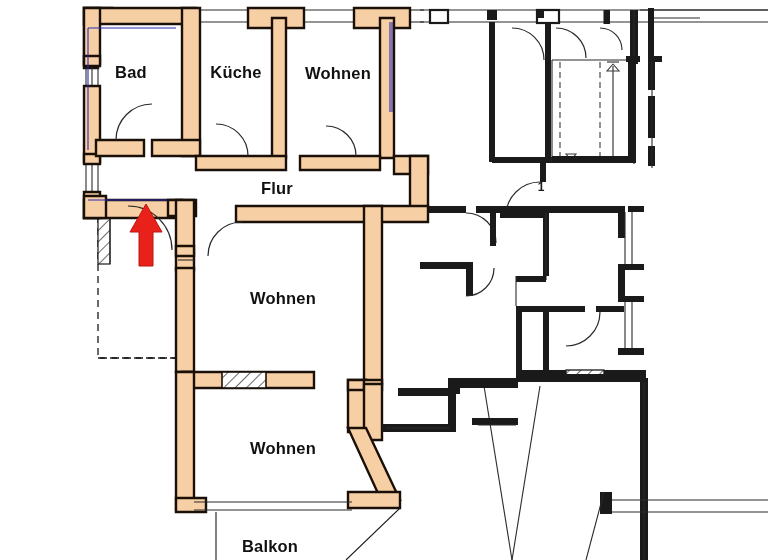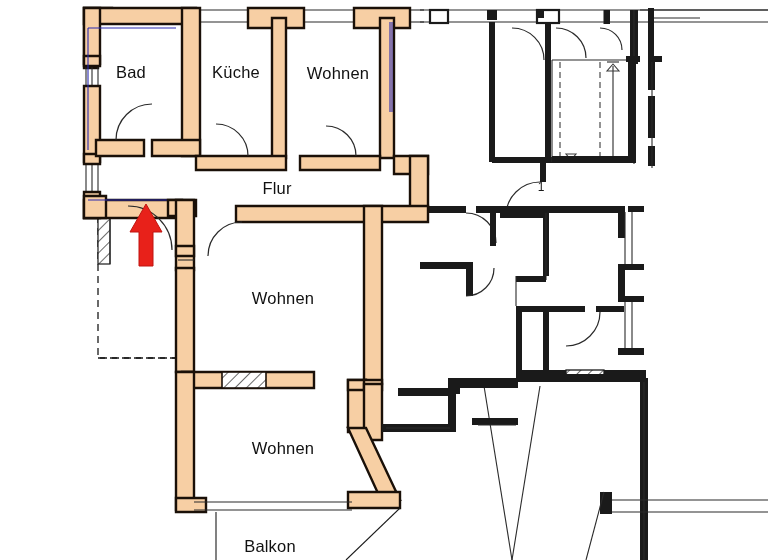--- a/index.html
+++ b/index.html
@@ -11,20 +11,21 @@
     width: 768px;
     height: 560px;
     overflow: hidden;
     font-family: "Liberation Sans", sans-serif;
   }
   #floorplan-root {
     position: relative;
     width: 768px;
     height: 400px;
     background: #ffffff;
+    font-weight: bold;
   }
   svg#plan {
     display: block;
     width: 768px;
     height: 560px;
   }
   .room-label {
     font-family: "Liberation Sans", sans-serif;
     font-size: 16.5px;
     fill: #111111;

